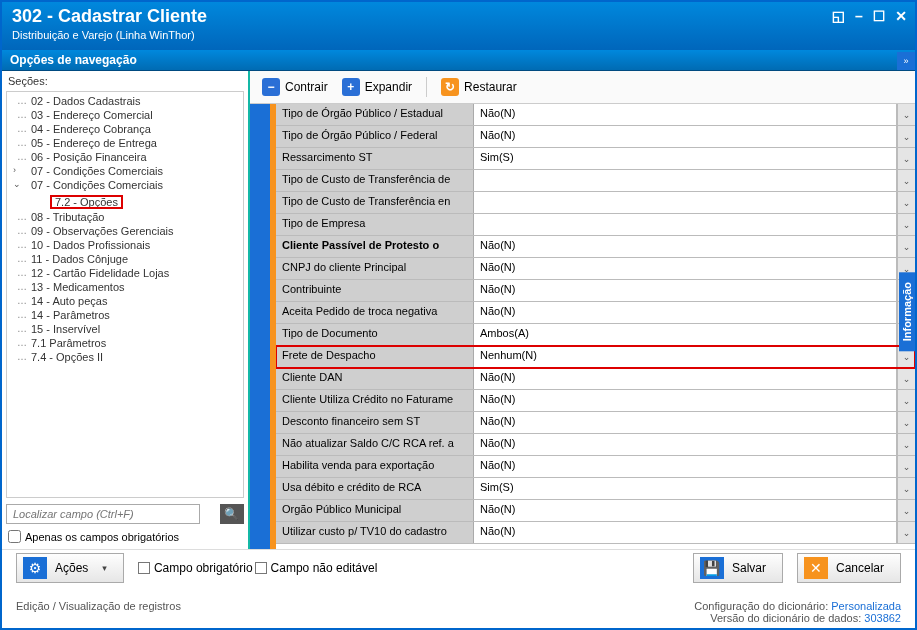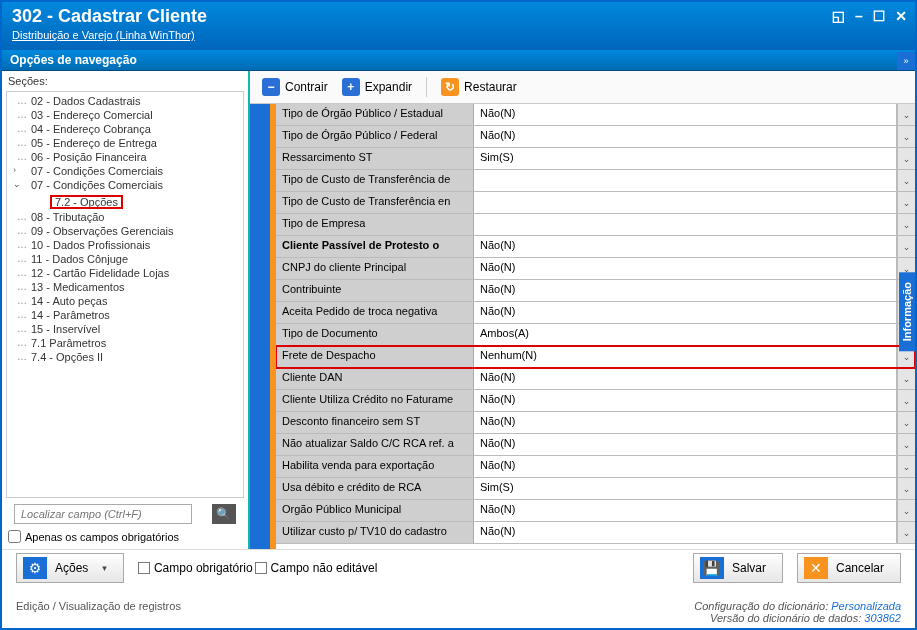--- a/index.html
+++ b/index.html
@@ -1,21 +1,21 @@
 <!DOCTYPE html>
 <html><head>
 <meta charset="utf-8">
 <style>
 * { box-sizing: border-box; margin: 0; padding: 0; font-family: "Segoe UI", Tahoma, sans-serif; }
 body { background: #fff; width: 917px; height: 630px; overflow: hidden; border: 2px solid #0066cc; position: relative; }
 
 
 .titlebar { background: linear-gradient(to bottom, #0088dd, #0066bb); color: #fff; height: 48px; padding: 4px 10px; position: relative; }
 .titlebar .title { font-size: 18px; font-weight: 700; }
-.titlebar .subtitle { font-size: 11px; margin-top: 2px; text-decoration: underline; }
+.titlebar .subtitle { font-size: 11px; margin-top: 2px; }
 .titlebar .winbtns { position: absolute; right: 8px; top: 6px; display: flex; gap: 10px; }
 .titlebar .winbtn { color: #fff; font-size: 14px; font-weight: bold; cursor: pointer; }
 
 
 .navhead { background: linear-gradient(to bottom, #0088dd, #006bb3); color: #fff; font-size: 12px; font-weight: bold; padding: 3px 8px; display: flex; justify-content: space-between; align-items: center; border-bottom: 1px solid #004a80; gap: 14px; }
 .navhead .arrows { font-size: 11px; cursor: pointer; }
 
 .mainrow { display: flex; height: 478px; }
 
 
@@ -25,21 +25,21 @@
 .treewrap::-webkit-scrollbar { width: 16px; }
 .treewrap::-webkit-scrollbar-track { background: #eee; }
 .treewrap::-webkit-scrollbar-thumb { background: #bbb; border: 1px solid #999; }
 .tree { padding: 2px 0; }
 .tree-item { font-size: 11px; padding: 1px 0 1px 24px; color: #333; position: relative; white-space: nowrap; cursor: pointer; }
 .tree-item.level2 { padding-left: 44px; }
 .tree-item .dash { position: absolute; left: 10px; color: #888; font-size: 10px; }
 .tree-item .expander { position: absolute; left: 6px; font-size: 9px; color: #555; }
 .tree-item.hl { outline: 2px solid #d00; outline-offset: -1px; display: inline-block; margin-left: 44px; padding: 0 4px; }
 
-.searchrow { display: flex; padding: 6px 12px 4px; gap: 20px; }
+.searchrow { display: flex; padding: 6px 4px 4px; gap: 20px; }
 .searchrow input { flex: 1; border: 1px solid #aaa; font-size: 11px; padding: 3px 6px; font-style: italic; color: #888; }
 .searchrow .sbtn { width: 24px; background: #555; color: #fff; display: flex; align-items: center; justify-content: center; font-size: 12px; cursor: pointer; }
 .chkrow { padding: 2px 6px 6px; font-size: 11px; display: flex; align-items: center; gap: 4px; }
 .chkrow input { width: 13px; height: 13px; }
 
 
 .central { flex: 1; display: flex; flex-direction: column; background: #fff; }
 .toolbar { display: flex; align-items: center; gap: 6px; padding: 5px 8px; border-bottom: 1px solid #ccc; background: #fafafa; }
 .tbtn { display: flex; align-items: center; gap: 5px; font-size: 12px; cursor: pointer; padding: 2px 4px; }
 .tbtn .ic { width: 18px; height: 18px; display: inline-flex; align-items: center; justify-content: center; border-radius: 3px; font-size: 12px; font-weight: bold; color: #fff; }
@@ -73,21 +73,21 @@
 .bic-salvar { background: #1a6fd6; }
 .bic-cancel { background: #f7931e; }
 .btn .dropd { margin-left: 6px; font-size: 9px; color: #444; }
 .legend { display: flex; gap: 2px; font-size: 12px; }
 .legend .lrow { display: flex; align-items: center; gap: 4px; }
 .legend .lbox { width: 12px; height: 12px; border: 1px solid #777; background: #fff; }
 .footer .spacer { flex: 1; }
 
 
 .statusline { position: absolute; bottom: 4px; left: 14px; right: 14px; display: flex; justify-content: space-between; font-size: 11px; color: #555; }
-.statusline .right { text-align: right; font-style: italic; }
+.statusline .right { text-align: right; }
 .statusline a { color: #1a6fd6; text-decoration: none; }
 </style>
 </head>
 <body>
 
 <div class="titlebar">
   <div class="title">302 - Cadastrar Cliente</div>
   <div class="subtitle">Distribuição e Varejo (Linha WinThor)</div>
   <div class="winbtns">
     <span class="winbtn">◱</span>

